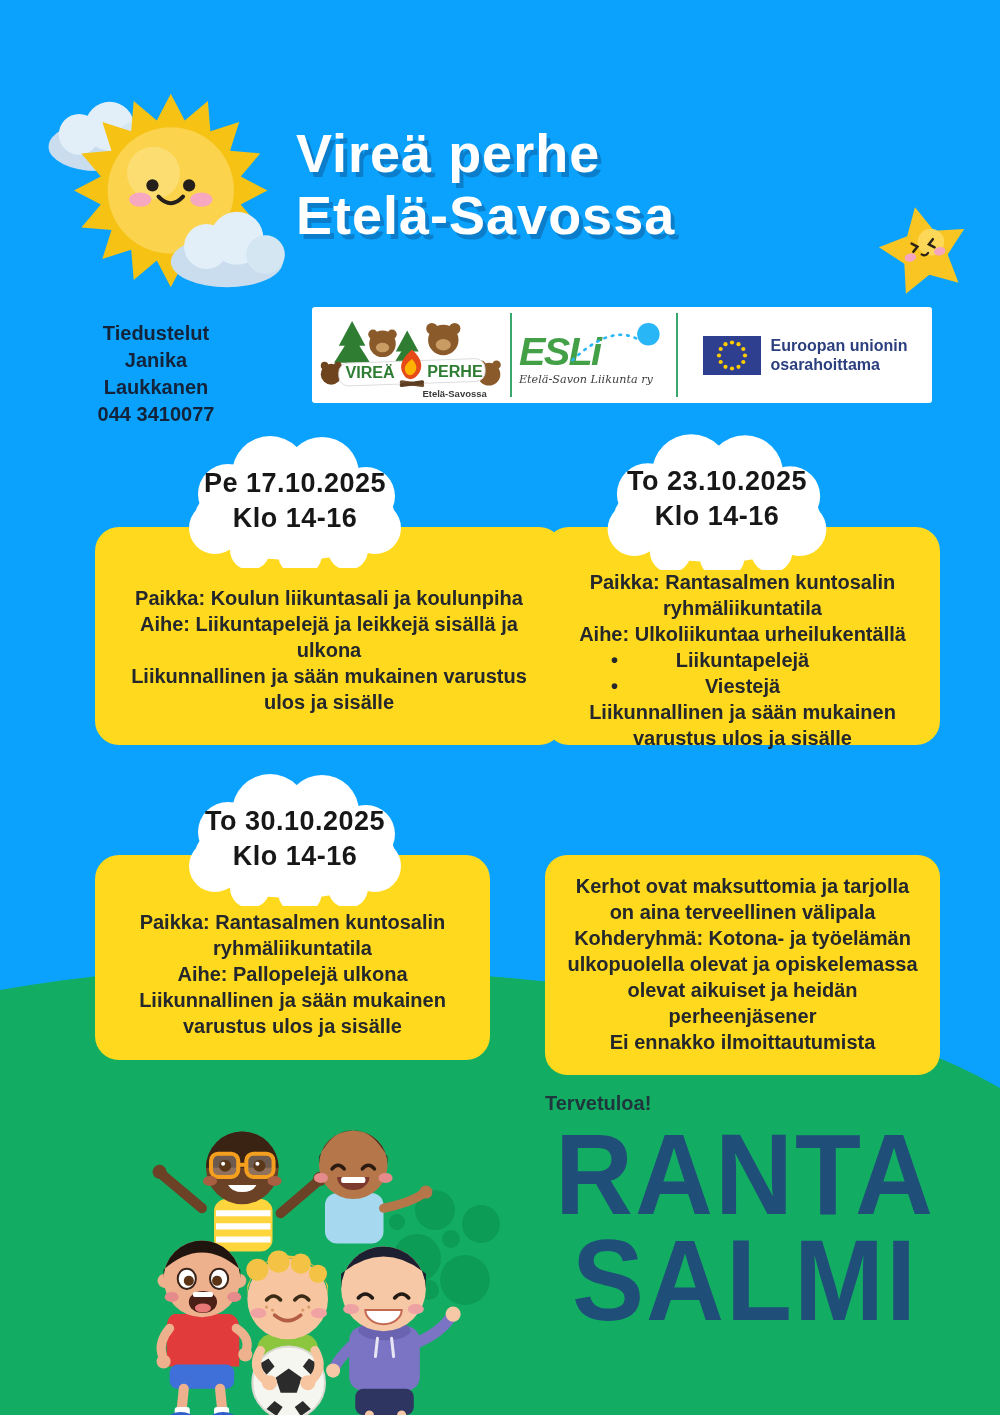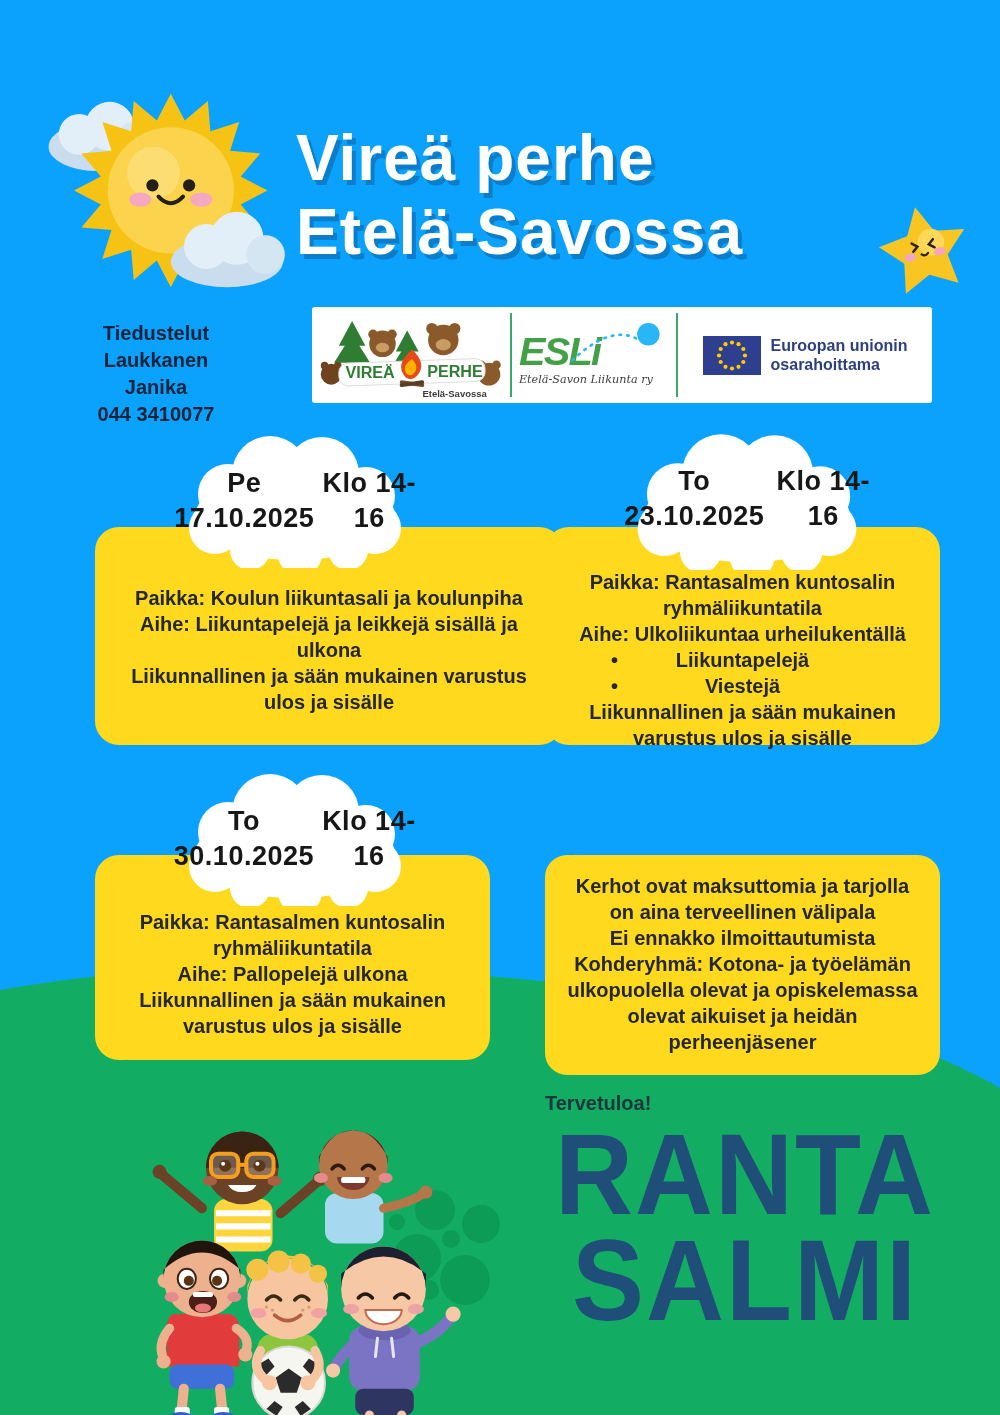--- a/index.html
+++ b/index.html
@@ -1,21 +1,21 @@
 <!DOCTYPE html>
 <html><head>
 <meta charset="utf-8">
 <style>
   html,body{margin:0;padding:0;}
   body{font-family:"Liberation Sans",sans-serif;}
   .poster{position:relative;width:1000px;height:1415px;background:#0AA2FC;overflow:hidden;}
 
   
   .title{position:absolute;left:296px;top:122px;width:600px;z-index:2;
-         font-weight:bold;font-size:64px;line-height:1.15;color:#ffffff;
+         font-weight:bold;font-size:54px;line-height:1.15;color:#ffffff;
          letter-spacing:1px;text-shadow:4px 5px 0 rgba(12,94,160,.55);}
   .sun-wrap{position:absolute;left:18px;top:82px;width:275px;height:222px;z-index:1;}
   .star-wrap{position:absolute;left:872px;top:202px;width:105px;height:100px;z-index:1;}
 
   .contact{position:absolute;left:46px;top:320px;width:220px;text-align:center;
            font-weight:bold;font-size:20px;line-height:1.35;color:#13233a;z-index:2;}
 
   
   .banner{position:absolute;left:312px;top:307px;width:620px;height:96px;background:#ffffff;
           border-radius:3px;display:flex;align-items:stretch;z-index:2;}
@@ -23,25 +23,25 @@
   .sect-virea{width:198px;margin-top:8px;}
   .sect-esli{width:164px;}
   .sect-eu{flex:1;gap:10px;}
   .vdiv{width:2px;background:#3aa76d;margin:6px 0;}
   .eu-flag{width:58px;height:39px;flex:0 0 auto;}
   .eu-text{font-weight:bold;font-size:16px;line-height:1.2;color:#2b3f7e;}
 
   
   .cloud{position:absolute;width:250px;height:140px;z-index:4;}
   .cloud svg{position:absolute;inset:0;}
-  .cloud-text{position:absolute;inset:0;display:flex;flex-direction:row;align-items:center;
+  .cloud-text{position:absolute;inset:0;display:flex;flex-direction:column;align-items:center;
               justify-content:center;padding-top:6px;font-weight:bold;font-size:27px;line-height:1.3;
               color:#171717;letter-spacing:.5px;z-index:2;text-align:center;}
   .cloud1{left:170px;top:428px;}
-  .cloud2{left:618px;top:426px;width:258px;}
+  .cloud2{left:588px;top:426px;width:258px;}
   .cloud3{left:170px;top:766px;}
 
   
   .ybox{position:absolute;background:#FFD91E;border-radius:24px;z-index:3;
         font-weight:bold;font-size:20px;line-height:1.3;color:#24272b;text-align:center;
         padding:0 20px;box-sizing:border-box;}
   .ybox p{margin:0;}
   .box1{left:95px;top:527px;width:468px;height:218px;padding-top:58px;}
   .box2{left:545px;top:527px;width:395px;height:218px;padding-top:42px;}
   .box3{left:95px;top:855px;width:395px;height:205px;padding-top:54px;}
@@ -112,22 +112,22 @@
         <path d="M73,47 L67,52 L73,57" stroke="#2b2217" stroke-width="3" fill="none" stroke-linecap="round"></path>
         <path d="M56,62 Q60,66 64,62" stroke="#2b2217" stroke-width="2.5" fill="none" stroke-linecap="round"></path>
         <ellipse cx="42" cy="63" rx="7" ry="5" fill="#f3a6bd"></ellipse>
         <ellipse cx="78" cy="63" rx="7" ry="5" fill="#f3a6bd"></ellipse>
       </g>
     </svg>
   </div>
 
   <div class="contact">
     <div>Tiedustelut</div>
+    <div>Janika</div>
     <div>Laukkanen</div>
-    <div>Janika</div>
     <div>044 3410077</div>
   </div>
 
   <div class="banner">
     <div class="sect sect-virea">
       <svg viewBox="0 0 200 92" width="190" height="88">
         <polygon points="38,6 52,32 24,32" fill="#2e7d32"></polygon>
         <polygon points="38,20 57,50 19,50" fill="#2e7d32"></polygon>
         <rect x="34" y="50" width="8" height="10" fill="#6d4c2f"></rect>
         <polygon points="96,16 108,38 84,38" fill="#2e7d32"></polygon>
@@ -279,22 +279,22 @@
   </div>
 
   <div class="ybox box3">
     <p>Paikka: Rantasalmen kuntosalin ryhmäliikuntatila</p>
     <p>Aihe: Pallopelejä ulkona</p>
     <p>Liikunnallinen ja sään mukainen varustus ulos ja sisälle</p>
   </div>
 
   <div class="ybox box4">
     <p>Kerhot ovat maksuttomia ja tarjolla on aina terveellinen välipala</p>
+    <p>Kohderyhmä: Kotona- ja työelämän ulkopuolella olevat ja opiskelemassa olevat aikuiset ja heidän perheenjäsener</p>
     <p>Ei ennakko ilmoittautumista</p>
-    <p>Kohderyhmä: Kotona- ja työelämän ulkopuolella olevat ja opiskelemassa olevat aikuiset ja heidän perheenjäsener</p>
   </div>
 
   <svg class="paws" viewBox="0 0 128 128">
     <g fill="#0C9C55">
       <circle cx="50" cy="28" r="20"></circle>
         <circle cx="96" cy="42" r="19"></circle>
         <circle cx="12" cy="40" r="8"></circle>
       <circle cx="66" cy="57" r="9"></circle>
         <circle cx="32" cy="76" r="24"></circle>
         <circle cx="80" cy="98" r="25"></circle>

